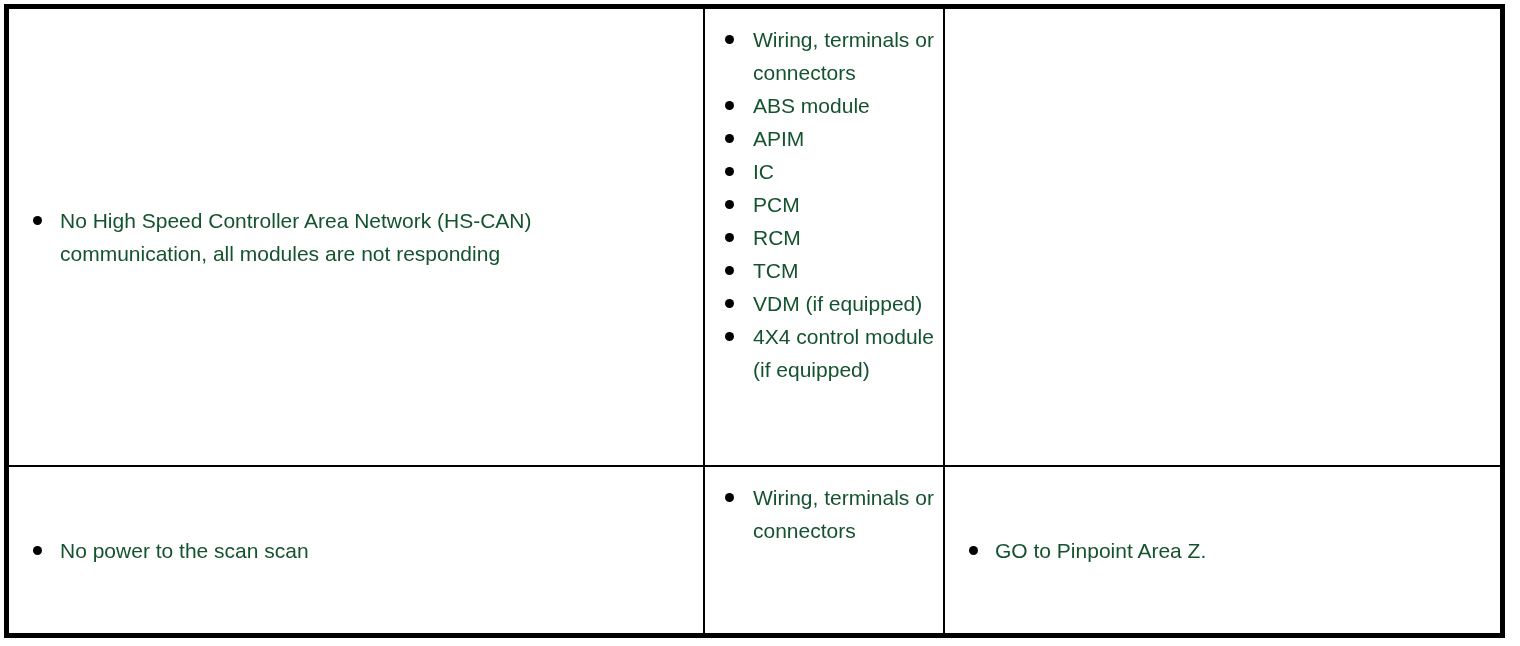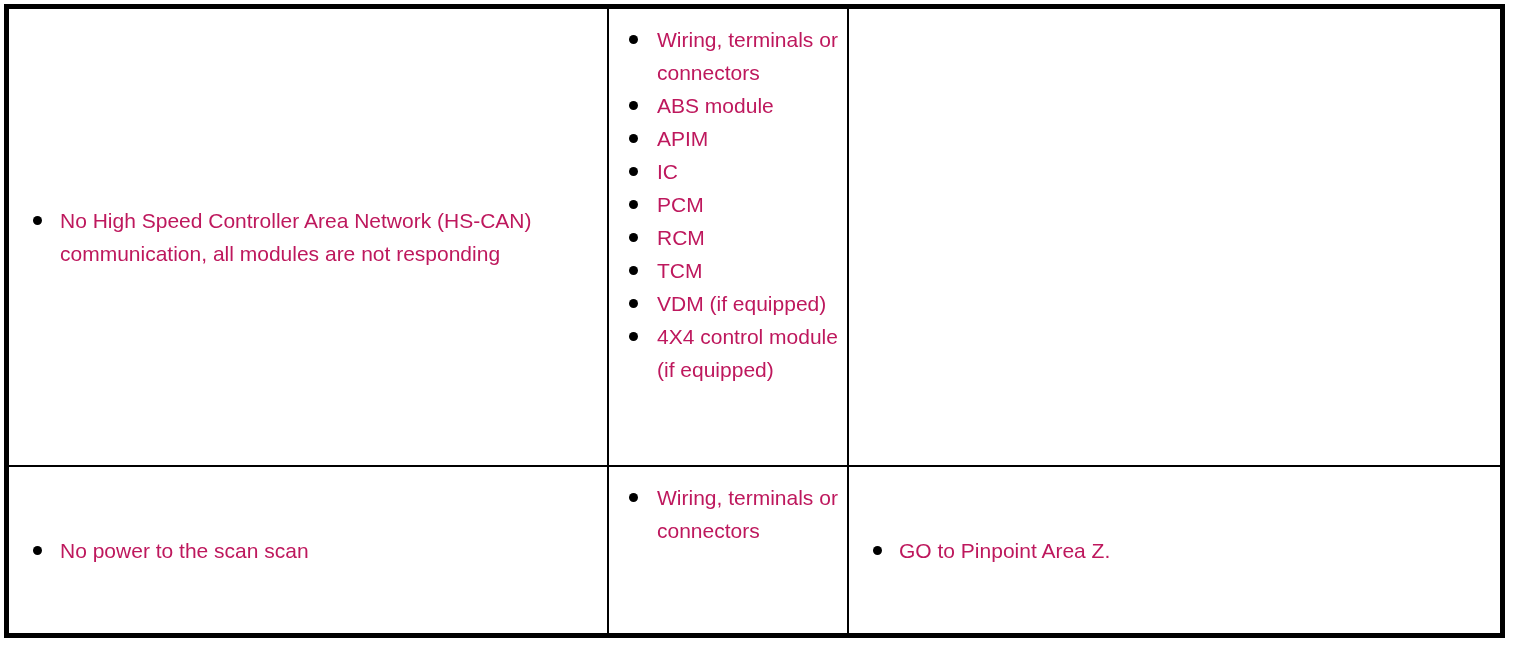--- a/index.html
+++ b/index.html
@@ -52,21 +52,21 @@
 
   .cell {
     box-sizing: border-box;
     display: flex;
     flex-direction: column;
     justify-content: center;
     overflow: hidden;
   }
 
   .cell-symptom {
-    width: 598px;
+    width: 694px;
     padding: 0 14px 0 24px;
   }
   .cell-causes {
     width: 242px;
     border-left: 2px solid #000000;
     border-right: 2px solid #000000;
     padding: 0 6px 0 18px;
   }
   .cell-action {
     flex: 1 1 auto;
@@ -81,21 +81,21 @@
     list-style: none;
     margin: 0;
     padding: 0;
   }
   ul.bullets > li {
     position: relative;
     padding-left: 27px;
     margin: 0;
     font-size: 21px;
     line-height: 33px;
-    color: #be185d;
+    color: #14532d;
   }
   ul.bullets > li::before {
     content: "";
     position: absolute;
     left: 0px;
     top: 12px;
     width: 9px;
     height: 9px;
     border-radius: 50%;
     background: #000000;

